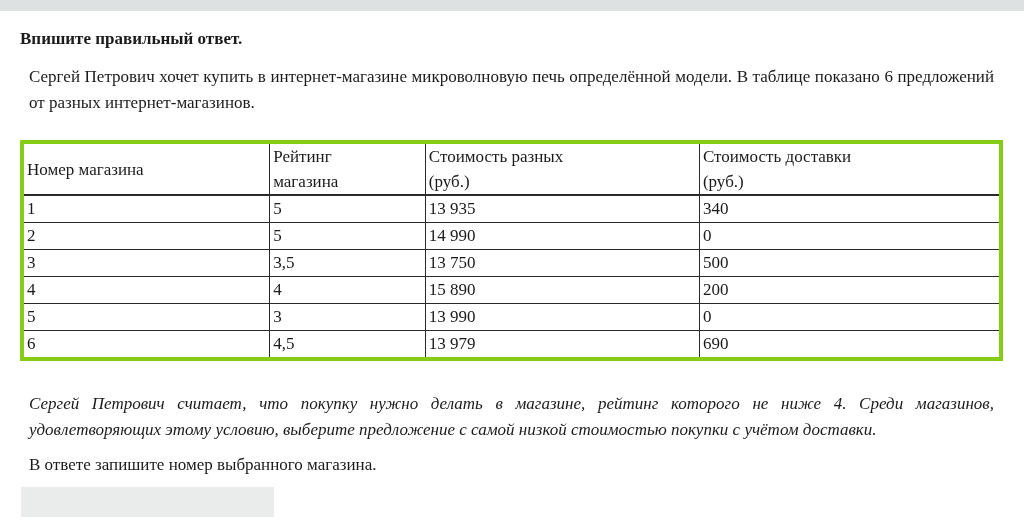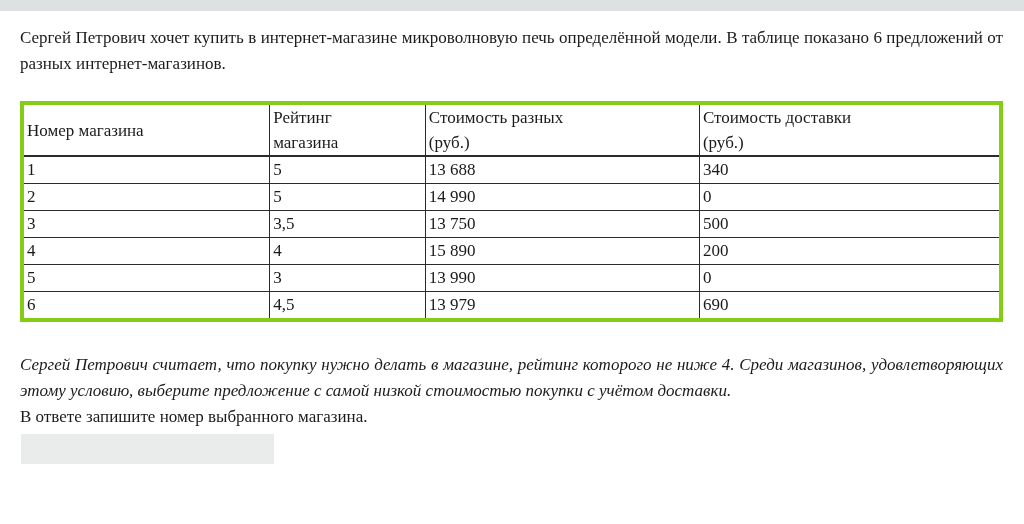--- a/index.html
+++ b/index.html
@@ -22,21 +22,21 @@
   }
   .heading {
     font-size: 17px;
     font-weight: bold;
     line-height: 22px;
     margin: 17px 0 0 0;
   }
   .para {
     font-size: 17px;
     line-height: 26px;
-    margin: 0;
+    margin: 9px;
   }
   .justify {
     text-align: justify;
   }
   .intro {
     margin-top: 14px;
   }
   table.offers {
     border-collapse: collapse;
     table-layout: fixed;
@@ -83,20 +83,21 @@
     color: #1a1a1a;
   }
 </style>
 </head>
 <body>
 
 <div class="topbar"></div>
 
 <div class="content">
 
+  <p class="heading">Впишите правильный ответ.</p>
 
   <p class="para justify intro">Сергей Петрович хочет купить в интернет-магазине микроволновую печь определённой модели. В таблице показано 6 предложений от разных интернет-магазинов.</p>
 
   <table class="offers">
     <colgroup>
       <col style="width:25.3%">
       <col style="width:15.9%">
       <col style="width:28.0%">
       <col style="width:30.8%">
     </colgroup>
@@ -116,21 +117,21 @@
           <th>
             <div>Стоимость доставки</div>
             <div>(руб.)</div>
           </th>
         </tr>
     </thead>
     <tbody id="body-rows">
         <tr>
           <td>1</td>
           <td>5</td>
-          <td>13 688</td>
+          <td>13 935</td>
           <td>340</td>
         </tr>
         <tr>
           <td>2</td>
           <td>5</td>
           <td>14 990</td>
           <td>0</td>
         </tr>
         <tr>
           <td>3</td>

